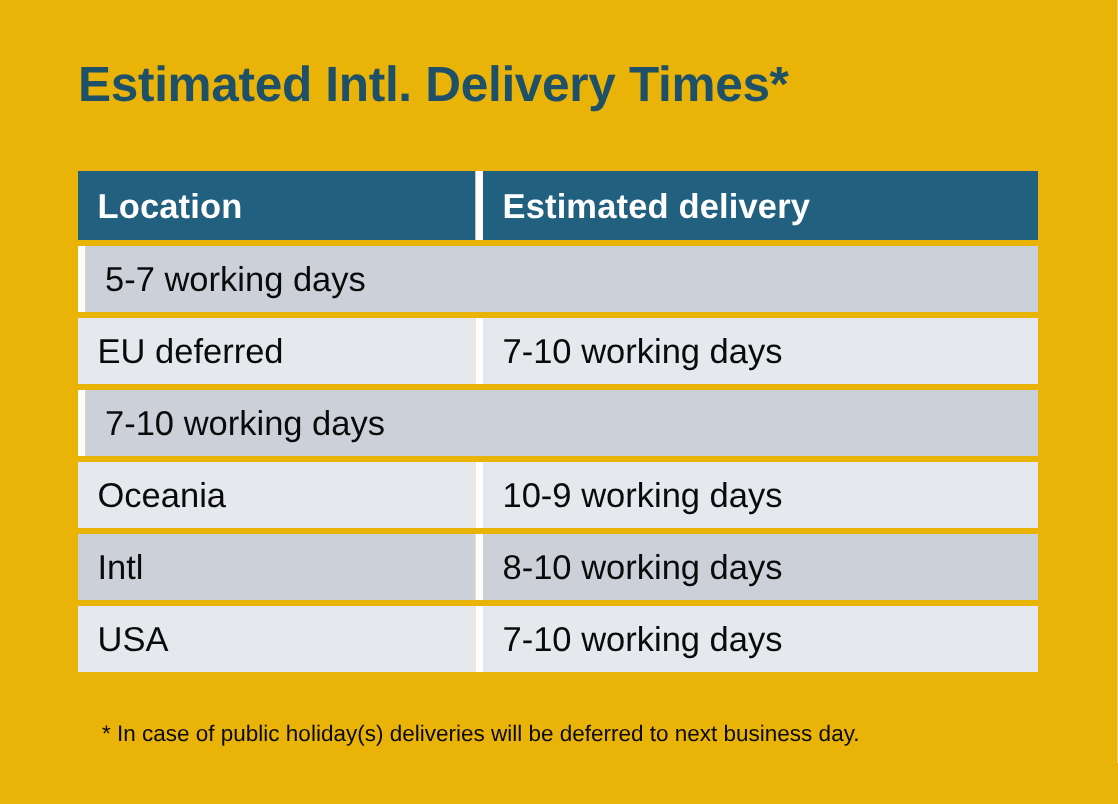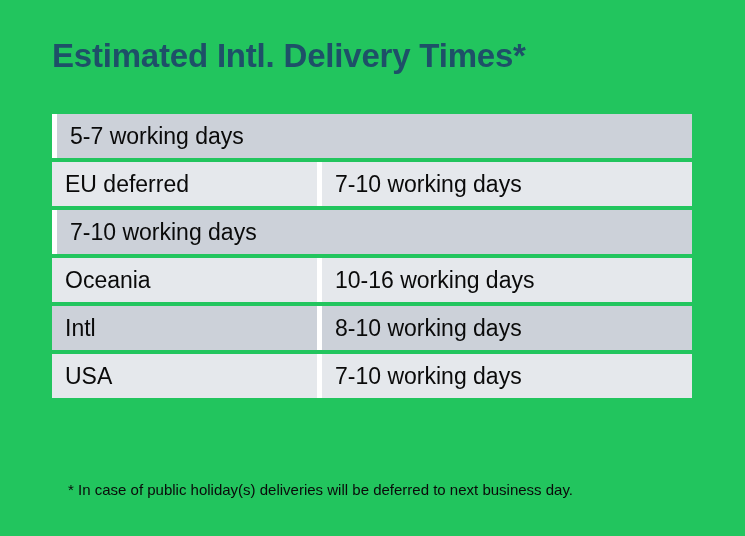--- a/index.html
+++ b/index.html
@@ -12,21 +12,21 @@
     width: 745px;
     height: 536px;
     overflow: hidden;
     font-family: "Liberation Sans", sans-serif;
     -webkit-font-smoothing: antialiased;
   }
   .page {
     position: relative;
     width: 745px;
     height: 536px;
-    background: #22c55e;
+    background: #eab308;
     box-sizing: border-box;
   }
   .page-title {
     position: absolute;
     left: 52px;
     top: 36px;
     font-size: 33px;
     font-weight: bold;
     letter-spacing: -0.2px;
     color: #1e5068;
@@ -102,41 +102,46 @@
 </style>
 </head>
 <body>
 
 <div class="page">
 
   <div class="page-title">Estimated Intl. Delivery Times*</div>
 
   <div class="delivery-table">
 
+    <div class="table-row header-row">
+      <div class="cell col-location">Location</div>
+      <div class="cell spacer"></div>
+      <div class="cell col-delivery">Estimated delivery</div>
+    </div>
 
     <div class="table-row body-row shade-dark">
       <div class="cell spacer"></div>
       <div class="cell col-delivery">5-7 working days</div>
     </div>
 
     <div class="table-row body-row shade-light">
       <div class="cell col-location">EU deferred</div>
       <div class="cell spacer"></div>
       <div class="cell col-delivery">7-10 working days</div>
     </div>
 
     <div class="table-row body-row shade-dark">
       <div class="cell spacer"></div>
       <div class="cell col-delivery">7-10 working days</div>
     </div>
 
     <div class="table-row body-row shade-light">
       <div class="cell col-location">Oceania</div>
       <div class="cell spacer"></div>
-      <div class="cell col-delivery">10-16 working days</div>
+      <div class="cell col-delivery">10-9 working days</div>
     </div>
 
     <div class="table-row body-row shade-dark">
       <div class="cell col-location">Intl</div>
       <div class="cell spacer"></div>
       <div class="cell col-delivery">8-10 working days</div>
     </div>
 
     <div class="table-row body-row shade-light">
       <div class="cell col-location">USA</div>

